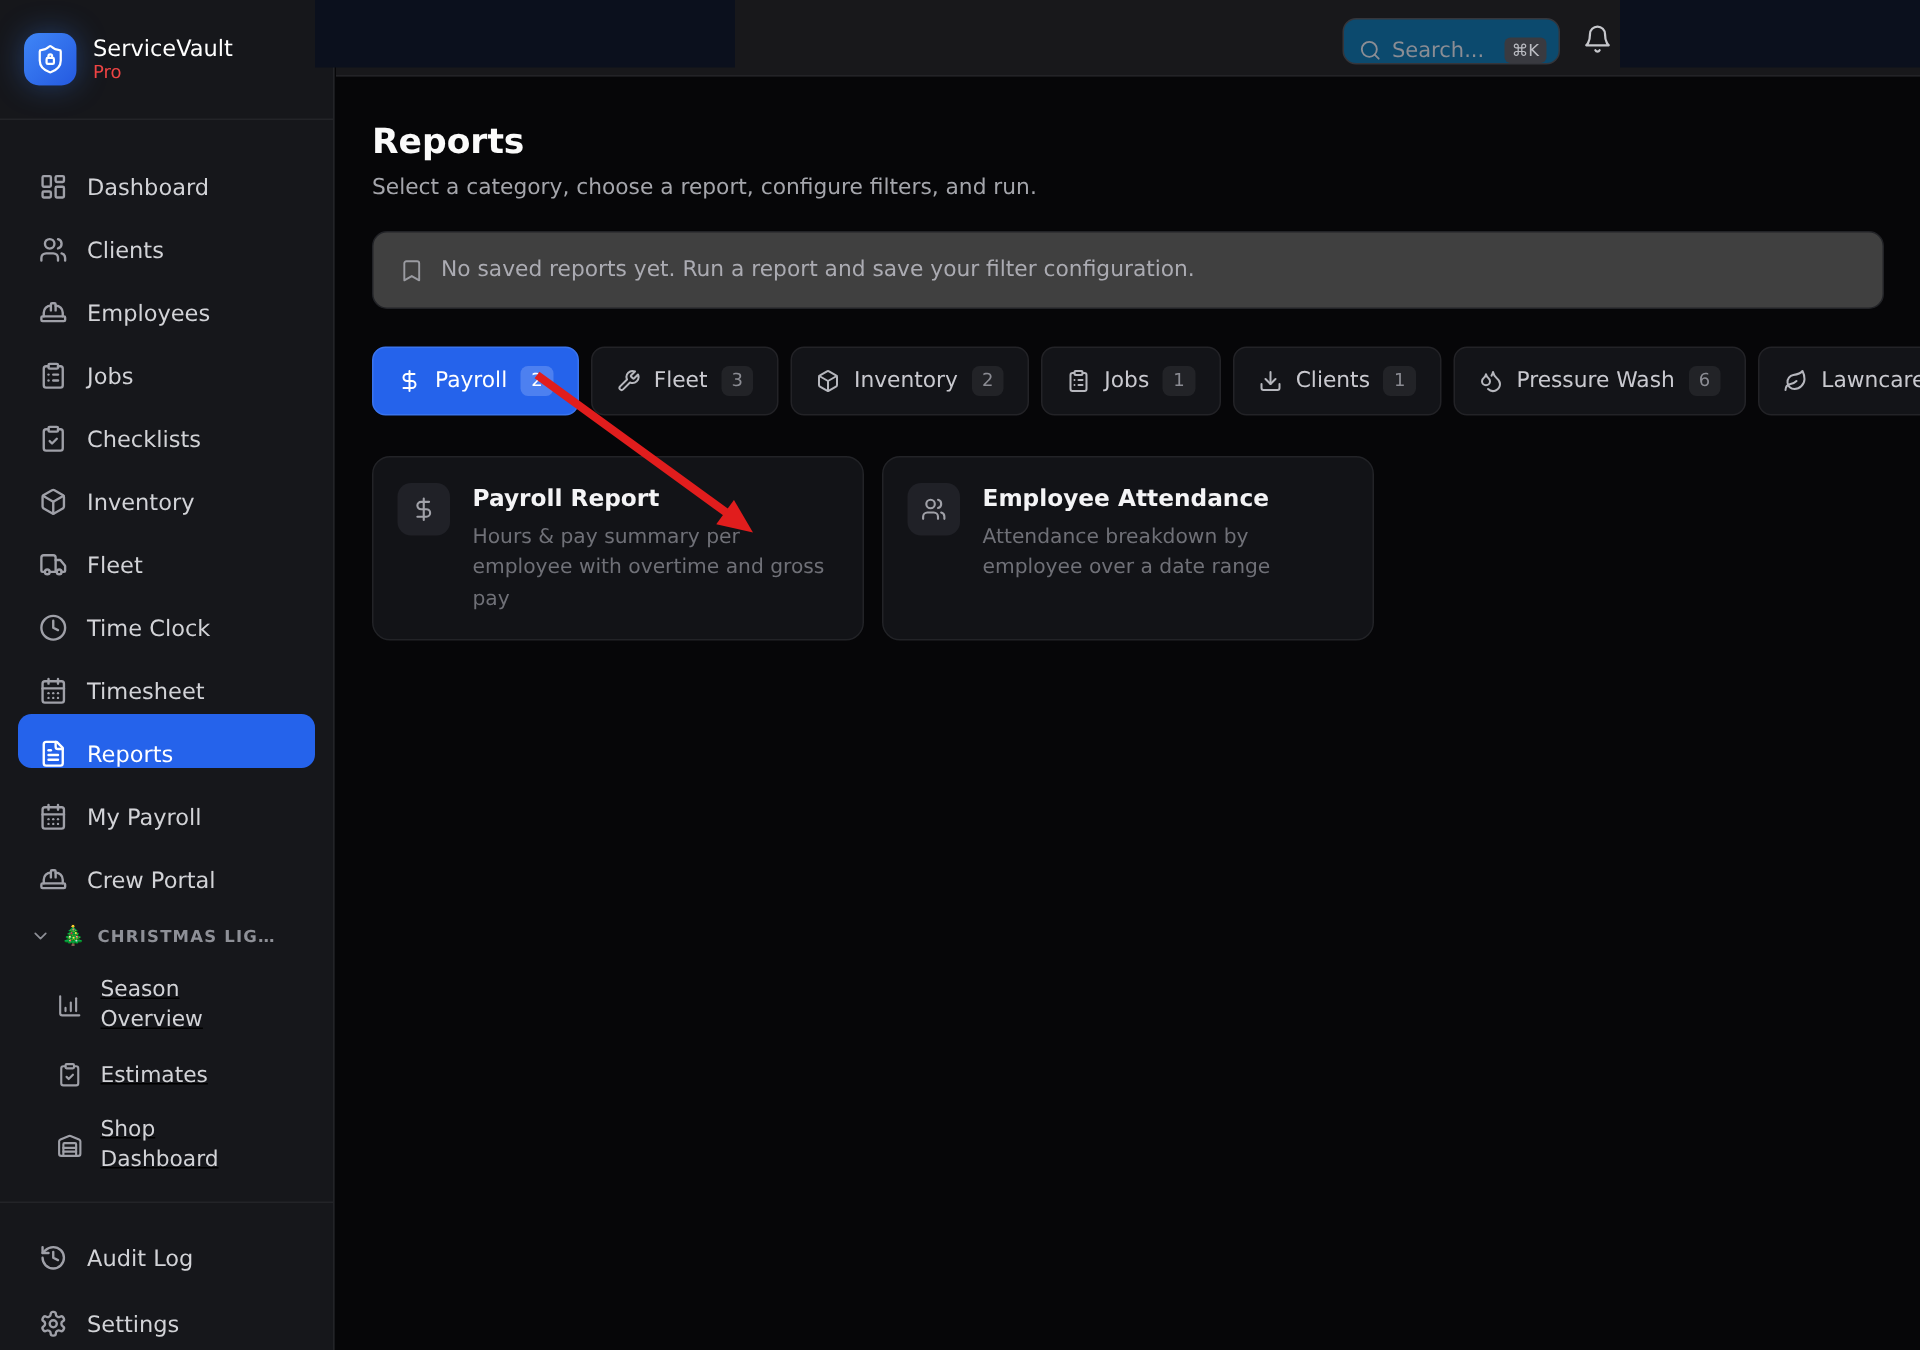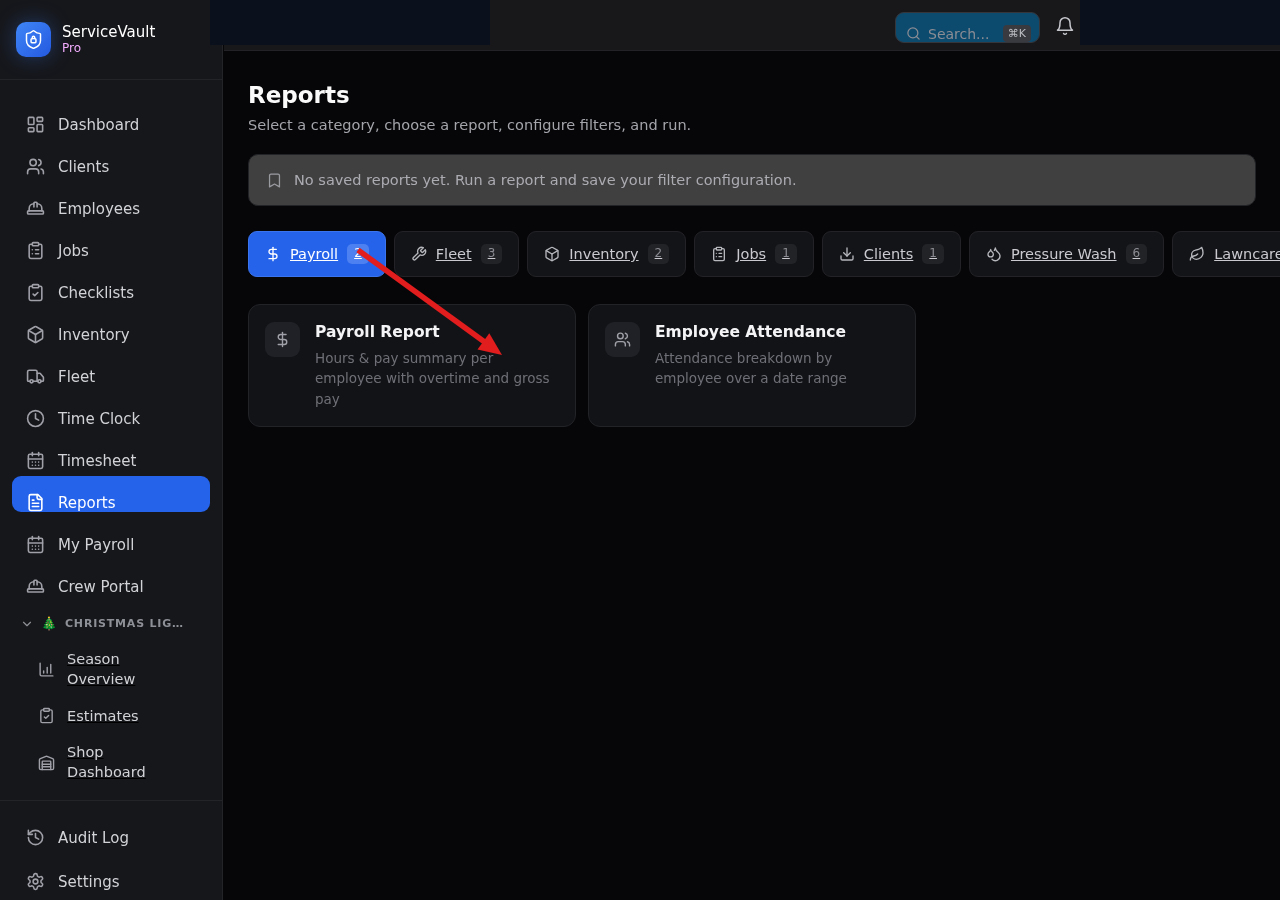--- a/index.html
+++ b/index.html
@@ -9,21 +9,21 @@
     font-family:"DejaVu Sans","Liberation Sans",sans-serif;
     -webkit-font-smoothing:antialiased;
   }
   .ic{fill:none;stroke:currentColor;stroke-width:2;stroke-linecap:round;stroke-linejoin:round;display:block;}
 
   
   .sidebar{position:absolute;left:0;top:0;width:223px;height:900px;background:#16171b;border-right:1px solid #232428;box-sizing:border-box;z-index:1;display:flex;flex-direction:column;}
   .sb-header{height:79px;border-bottom:1px solid #232428;display:flex;align-items:center;padding:0 16px;gap:11px;flex:none;}
   .logo{width:35px;height:35px;border-radius:10px;background:linear-gradient(135deg,#3f86f7,#2459e0);display:flex;align-items:center;justify-content:center;color:#fff;box-shadow:0 0 20px rgba(59,130,246,.35);flex:none;}
   .brand-name{font-size:15px;font-weight:normal;color:#fff;line-height:1.15;}
-  .brand-tier{font-size:12px;color:#f0abfc;line-height:1.2;}
+  .brand-tier{font-size:12px;color:#ef4444;line-height:1.2;}
   .nav{padding:18px 12px 0 12px;flex:1;}
   .nav-item{display:flex;align-items:flex-end;gap:13px;height:36px;margin-bottom:6px;padding:0 14px;border-radius:9px;color:#d2d3d7;font-size:15px;cursor:pointer;}
   .nav-item .ni-icon{width:19px;height:19px;color:#9fa0a8;flex:none;}
   .nav-item.active{background:#2563eb;color:#ffffff;}
   .nav-item.active .ni-icon{color:#ffffff;}
   .section{margin-top:20px;}
   .section-header{display:flex;align-items:center;gap:7px;padding:0 8px;color:#8e9097;font-size:11px;font-weight:bold;letter-spacing:.8px;white-space:nowrap;cursor:pointer;}
   .section-header .chev{width:14px;height:14px;color:#8e9097;flex:none;}
   .tree{font-size:13px;}
   .sub-items{margin-top:10px;text-decoration:underline;}
@@ -46,21 +46,21 @@
   .bell{position:absolute;left:831px;top:16px;width:20px;height:20px;color:#c6c7cc;z-index:4;cursor:pointer;}
 
   
   .main{position:absolute;left:224px;top:52px;width:1056px;height:848px;background:#060608;padding:30px 24px;box-sizing:border-box;z-index:1;}
   .page-title{font-size:23px;font-weight:bold;color:#fafafa;margin:0;}
   .page-subtitle{margin-top:9px;font-size:14.5px;color:#a4a5ab;}
   .banner{margin-top:21px;height:52px;border-radius:10px;background:#404040;border:1px solid #222327;display:flex;align-items:center;padding:0 17px;gap:11px;box-sizing:border-box;}
   .banner .b-icon{width:17px;height:17px;color:#9a9ba1;flex:none;}
   .banner-text{font-size:14.5px;color:#ababb2;}
   .tabs{margin-top:25px;display:flex;gap:8px;}
-  .tab{display:flex;align-items:center;gap:9px;height:46px;padding:0 16px;border-radius:9px;background:#131418;border:1px solid #232327;color:#c9c9cf;font-size:14.5px;box-sizing:border-box;cursor:pointer;white-space:nowrap;flex:none;text-decoration:underline;}
+  .tab{display:flex;align-items:center;gap:9px;height:46px;padding:0 16px;border-radius:9px;background:#131418;border:1px solid #232327;color:#c9c9cf;font-size:14.5px;box-sizing:border-box;cursor:pointer;white-space:nowrap;flex:none;}
   .tab .t-icon{width:16px;height:16px;color:#b6b7bd;flex:none;}
   .tab .count{background:#222327;color:#8b8c93;font-size:12px;border-radius:5px;padding:2px 7px;line-height:1.3;}
   .tab.active{background:#2563eb;border-color:#3a74ee;color:#fff;}
   .tab.active .t-icon{color:#fff;}
   .tab.active .count{background:#4d80f0;color:#fff;}
   .cards{margin-top:27px;display:grid;grid-template-columns:repeat(3,1fr);gap:12px;}
   .card{border-radius:12px;background:#121317;border:1px solid #222327;padding:17px 16px;display:flex;gap:15px;align-items:flex-start;min-height:95px;box-sizing:border-box;cursor:pointer;}
   .card-icon{width:35px;height:35px;border-radius:9px;background:#202127;display:flex;align-items:center;justify-content:center;color:#a0a1a8;flex:none;}
   .card-icon .ic{width:17px;height:17px;}
   .card-title{font-size:15.5px;font-weight:600;color:#f4f4f6;line-height:1.3;}

